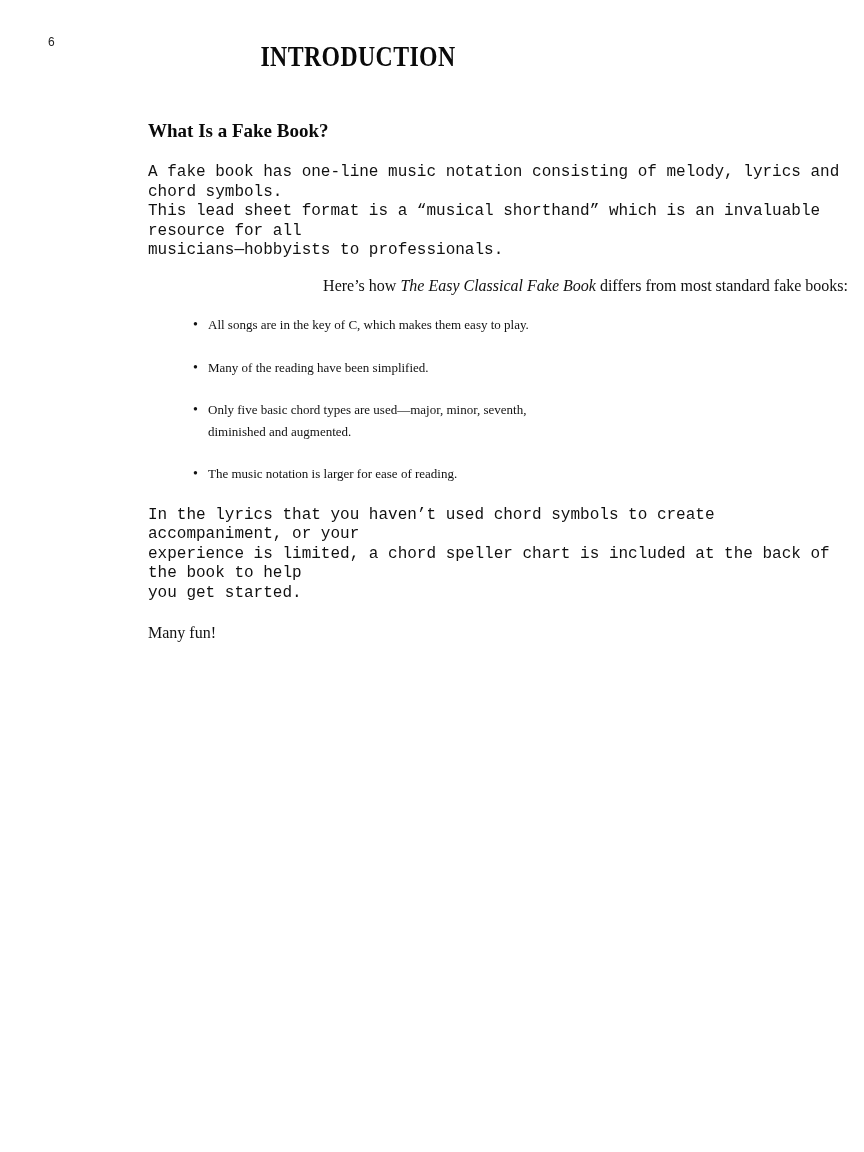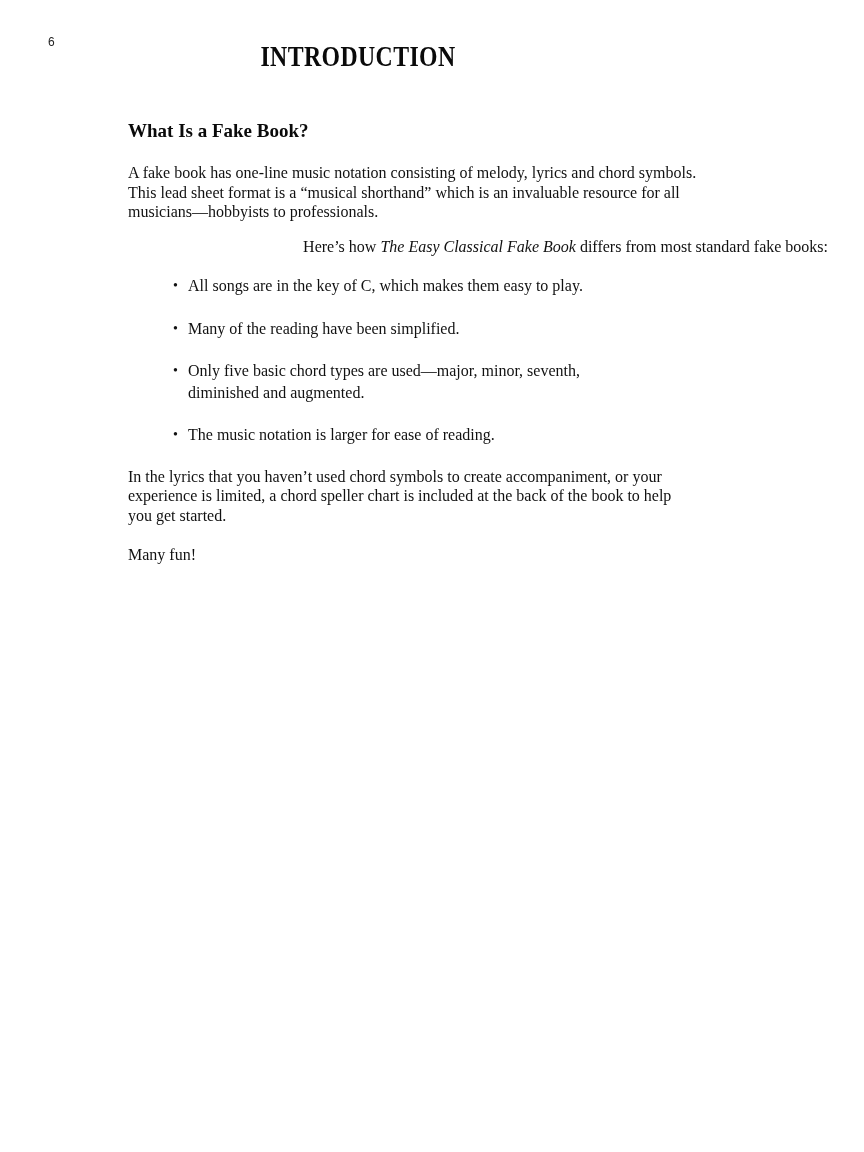--- a/index.html
+++ b/index.html
@@ -37,35 +37,36 @@
     font-weight: 700;
     font-size: 29px;
     letter-spacing: 0.5px;
     transform: scaleX(0.82);
     transform-origin: center;
     color: #0a0a0a;
     white-space: nowrap;
   }
   .content {
     position: absolute;
-    left: 128px;
+    left: 148px;
     top: 120px;
     width: 700px;
   }
   .section-heading {
     font-size: 19px;
     font-weight: 700;
     margin: 0 0 21px 0;
     color: #0a0a0a;
   }
   .para {
     font-size: 16px;
     line-height: 19.5px;
     margin: 0 0 15px 0;
     white-space: pre-line;
+    font-family: Liberation Mono, monospace;
   }
   .intro-line {
     font-size: 16px;
     line-height: 19.5px;
     margin: 0 0 19px 0;
     text-align: right;
   }
   .intro-line .italic {
     font-style: italic;
   }
@@ -77,21 +78,21 @@
     margin: 0 0 21px 0;
   }
   .bullet-glyph {
     width: 15px;
     margin-left: 45px;
     font-size: 14px;
     line-height: 21px;
     flex: 0 0 auto;
   }
   .bullet-text {
-    font-size: 16px;
+    font-size: 13px;
     line-height: 21.5px;
     white-space: pre-line;
   }
   .closing {
     font-size: 16px;
     line-height: 19.5px;
     margin: 20px 0 0 0;
   }
 </style>
 </head>

